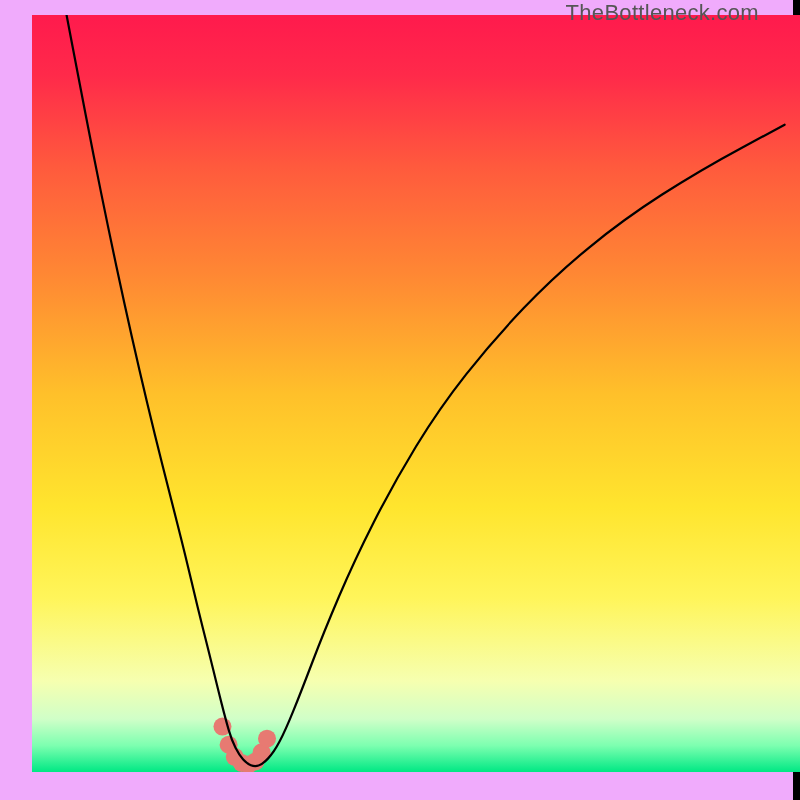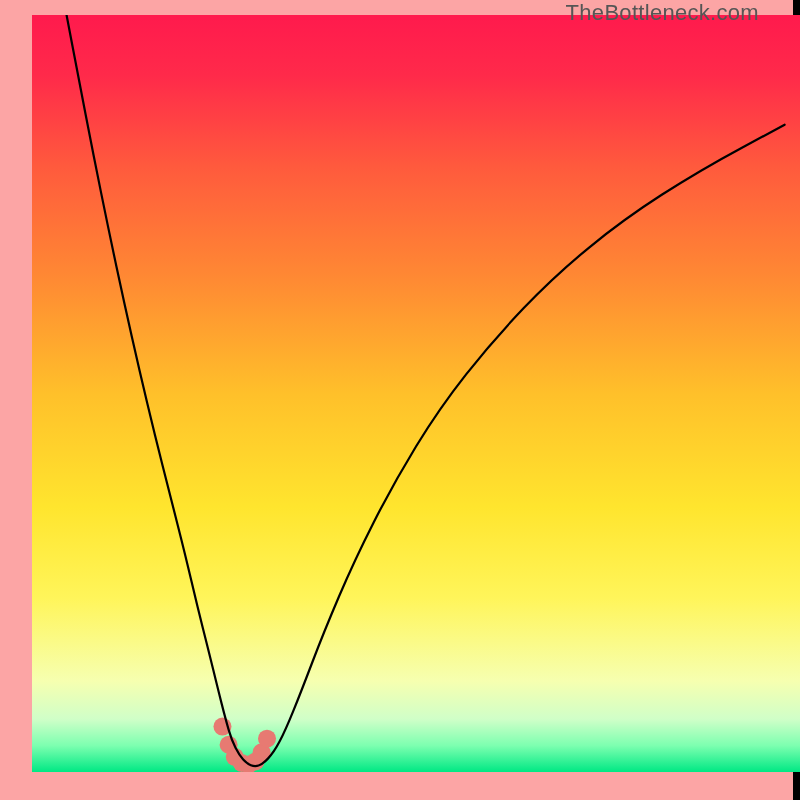--- a/index.html
+++ b/index.html
@@ -9,21 +9,21 @@
     height: 800px;
     overflow: hidden;
     background: #000;
     font-family: Arial, Helvetica, sans-serif;
   }
   .frame {
     position: absolute;
     left: 0; top: 0;
     width: 793px;
     height: 800px;
-    background: #fca5a5;
+    background: #f0abfc;
   }
   .plot-outer {
     position: absolute;
     left: 32px;
     width: 768px;
     top: 15px;
     height: 757px;
   }
   .watermark {
     position: absolute;

